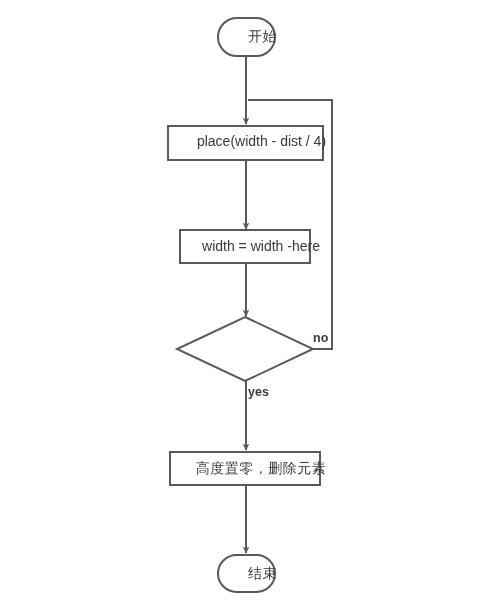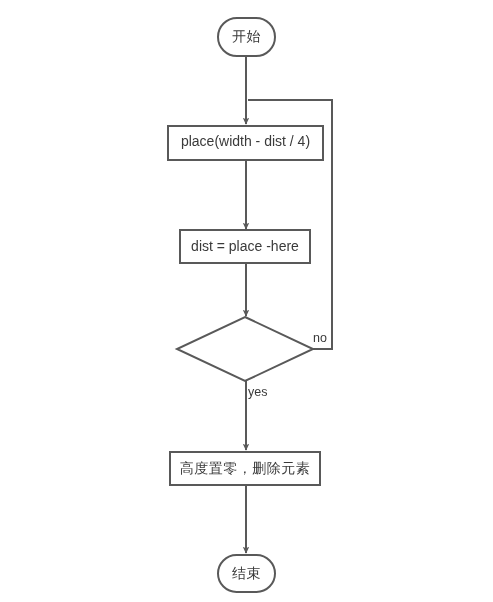--- a/index.html
+++ b/index.html
@@ -27,33 +27,35 @@
   .node-label {
     position: absolute;
     display: flex;
     align-items: center;
     justify-content: center;
     color: #3a3a3a;
     font-size: 14px;
     line-height: 1.1;
     white-space: nowrap;
     pointer-events: none;
+    padding-left: 16px;
   }
   .cjk-label {
     font-family: "DejaVu Sans", "Liberation Sans", sans-serif;
     font-size: 14px;
     letter-spacing: 0.5px;
   }
   .edge-label {
     position: absolute;
     color: #3a3a3a;
     font-size: 12.5px;
     line-height: 1;
     white-space: nowrap;
     pointer-events: none;
+    font-weight: bold;
   }
   
   .node-hit {
     position: absolute;
     background: transparent;
   }
 </style>
 </head>
 <body>
 
@@ -93,21 +95,21 @@
 
     <rect x="170" y="452" width="150" height="33" fill="#ffffff" stroke="#595959" stroke-width="2"></rect>
 
     <rect x="218" y="555" width="57" height="37" rx="18.5" ry="18.5" fill="#ffffff" stroke="#595959" stroke-width="2"></rect>
   </svg>
 
   <div class="node-label cjk-label" style="left:218px; top:18px; width:57px; height:38px;">开始</div>
 
   <div class="node-label" style="left:168px; top:126px; width:155px; height:32px;border-radius:12px;">place(width - dist / 4)</div>
 
-  <div class="node-label" style="left:180px; top:230px; width:130px; height:33px;">dist = place -here</div>
+  <div class="node-label" style="left:180px; top:230px; width:130px; height:33px;">width = width -here</div>
 
 
   <div class="node-label cjk-label" style="left:218px; top:555px; width:57px; height:37px;">结束</div>
 
   <div class="node-label cjk-label" style="left:170px; top:452px; width:150px; height:33px;">高度置零，删除元素</div>
 
   <div class="edge-label" style="left:313px; top:332px;">no</div>
 
   <div class="edge-label" style="left:248px; top:386px;">yes</div>
 

